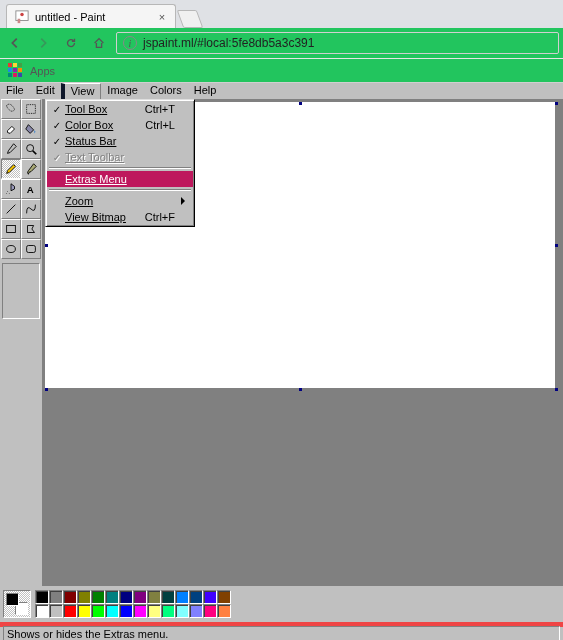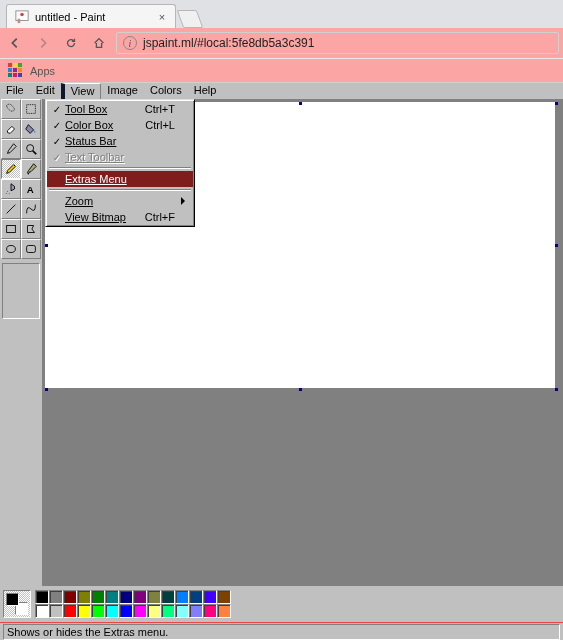--- a/index.html
+++ b/index.html
@@ -1,17 +1,17 @@
 <!DOCTYPE html>
 <html><head>
 <meta charset="utf-8">
 <style>
   * { box-sizing: border-box; margin: 0; padding: 0; font-family: "Segoe UI", Tahoma, sans-serif; font-size: 11px; }
   body { width: 563px; height: 640px; background: #fff; overflow: hidden; display: flex; flex-direction: column; }
-  .browser-chrome { background: #fca5a5; border-bottom: 1px solid #d0d0d0; }
+  .browser-chrome { background: #22c55e; border-bottom: 1px solid #d0d0d0; }
   .tab-row { display: flex; align-items: flex-end; height: 28px; background: #dfe1e5; padding: 4px 0 0 6px; }
   .tab { display: flex; align-items: center; gap: 6px; background: #f5f5f5; height: 24px; padding: 0 8px; border-radius: 3px 3px 0 0; width: 170px; border: 1px solid #b7b7b7; border-bottom: none; }
   .tab .favicon { width: 14px; height: 14px; position: relative; }
   .tab .favicon svg { width: 14px; height: 14px; }
   .tab .tab-title { flex: 1; white-space: nowrap; overflow: hidden; text-overflow: ellipsis; }
   .tab .close-x { width: 10px; text-align: center; color: #555; }
   .new-tab { width: 20px; height: 18px; margin-left: 4px; border: 1px solid #b7b7b7; background: #f0f0f0; transform: skewX(20deg); border-radius: 2px; }
   .nav-row { display: flex; align-items: center; height: 30px; padding: 0 4px; gap: 6px; }
   .nav-btn { width: 22px; height: 22px; display: flex; align-items: center; justify-content: center; color: #555; border-radius: 11px; }
   .nav-btn svg { width: 14px; height: 14px; }
@@ -46,32 +46,32 @@
   .h-ml{left:0;top:142px;} .h-mr{left:510px;top:142px;}
   .h-bl{left:0;top:286px;} .h-bm{left:254px;top:286px;} .h-br{left:510px;top:286px;}
 
   .dropdown { position: absolute; left: 45px; top: 0; width: 150px; background: #c0c0c0; border: 1px solid; border-color: #dfdfdf #000 #000 #dfdfdf; box-shadow: inset 1px 1px 0 #fff, inset -1px -1px 0 #808080; padding: 1px; z-index: 4; }
   .dd-item { display: flex; align-items: center; height: 16px; padding: 0 18px 0 4px; white-space: nowrap; position: relative; }
   .dd-item .chk { width: 12px; text-align: center; font-size: 10px; }
   .dd-item .lbl { flex: 1; padding-left: 2px; text-decoration: underline; }
   .dd-item .lbl .u { text-decoration: underline; }
   .dd-item .sc { color: #000; }
   .dd-item.disabled { color: #808080; text-shadow: 1px 1px 0 #fff; }
-  .dd-item.hl { background: #7f1d1d; color: #fff; }
+  .dd-item.hl { background: #be185d; color: #fff; }
   .dd-item.sub::after { content: ""; position: absolute; right: 4px; top: 4px; border: 4px solid transparent; border-left-color: #000; }
   .dd-sep { height: 1px; margin: 2px 2px; border-top: 1px solid #808080; border-bottom: 1px solid #fff; }
 
   .color-area { display: flex; align-items: center; background: #c0c0c0; padding: 2px 3px; gap: 4px; height: 36px; }
   .fgbg { position: relative; width: 28px; height: 28px; border: 1px solid; border-color: #808080 #fff #fff #808080; background-image: repeating-conic-gradient(#fff 0% 25%, #c0c0c0 0% 50%); background-size: 2px 2px; }
   .bg-sw { position: absolute; right: 2px; bottom: 2px; width: 13px; height: 13px; background: #fff; border: 1px solid; border-color: #808080 #fff #fff #808080; }
   .fg-sw { position: absolute; left: 2px; top: 2px; width: 13px; height: 13px; background: #000; border: 1px solid; border-color: #808080 #fff #fff #808080; }
   .palette { display: grid; grid-template-columns: repeat(14, 14px); grid-template-rows: repeat(2, 14px); }
   .sw { width: 14px; height: 14px; border: 1px solid; border-color: #808080 #fff #fff #808080; box-shadow: inset 1px 1px 0 #404040; }
 
-  .status-bar { height: 18px; background: #c0c0c0; display: flex; align-items: center; padding: 0 3px; border-top: 1px solid #ef4444; }
+  .status-bar { height: 18px; background: #c0c0c0; display: flex; align-items: center; padding: 0 3px; border-top: 5px solid #ef4444; }
   .status-cell { flex: 1; border: 1px solid; border-color: #808080 #fff #fff #808080; height: 16px; display: flex; align-items: center; padding: 0 3px; }
 </style>
 </head>
 <body>
 
 <div class="browser-chrome">
   <div class="tab-row">
     <div class="tab">
       <span class="favicon">
         <svg viewBox="0 0 16 16">

